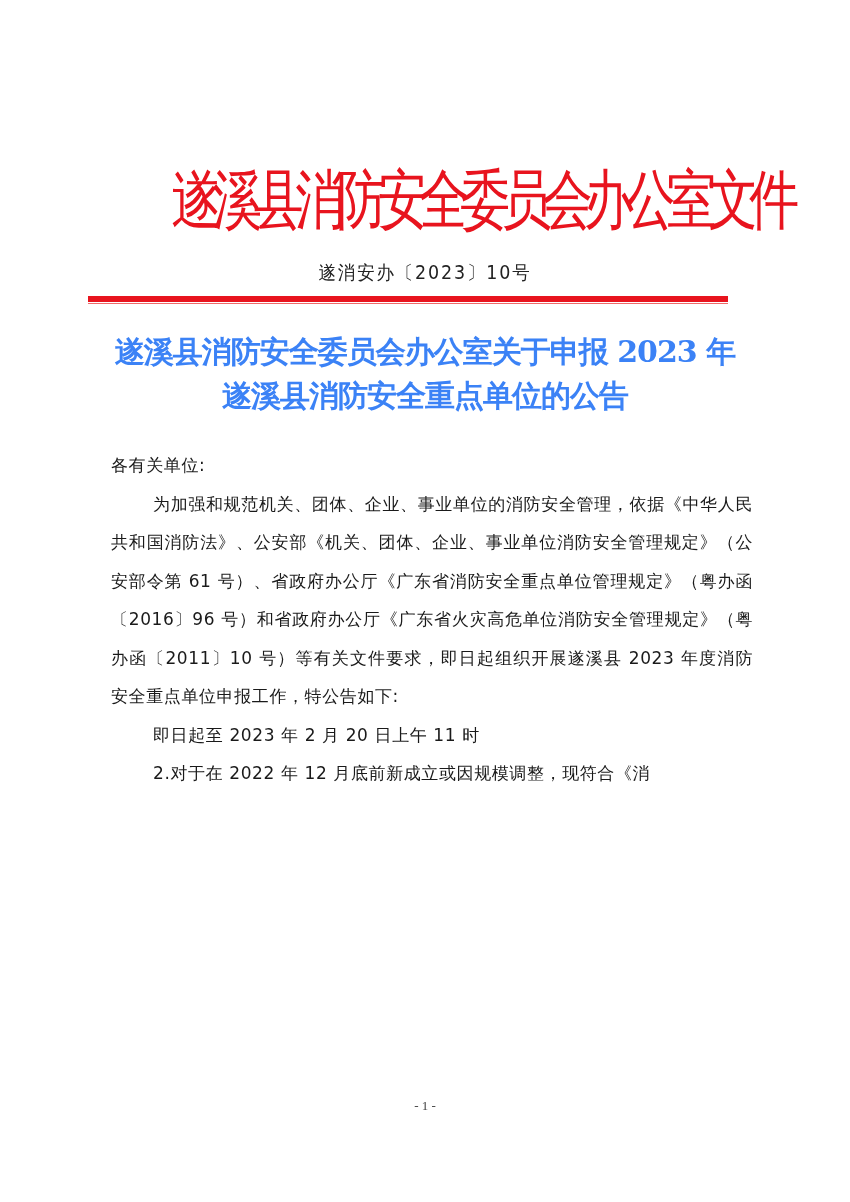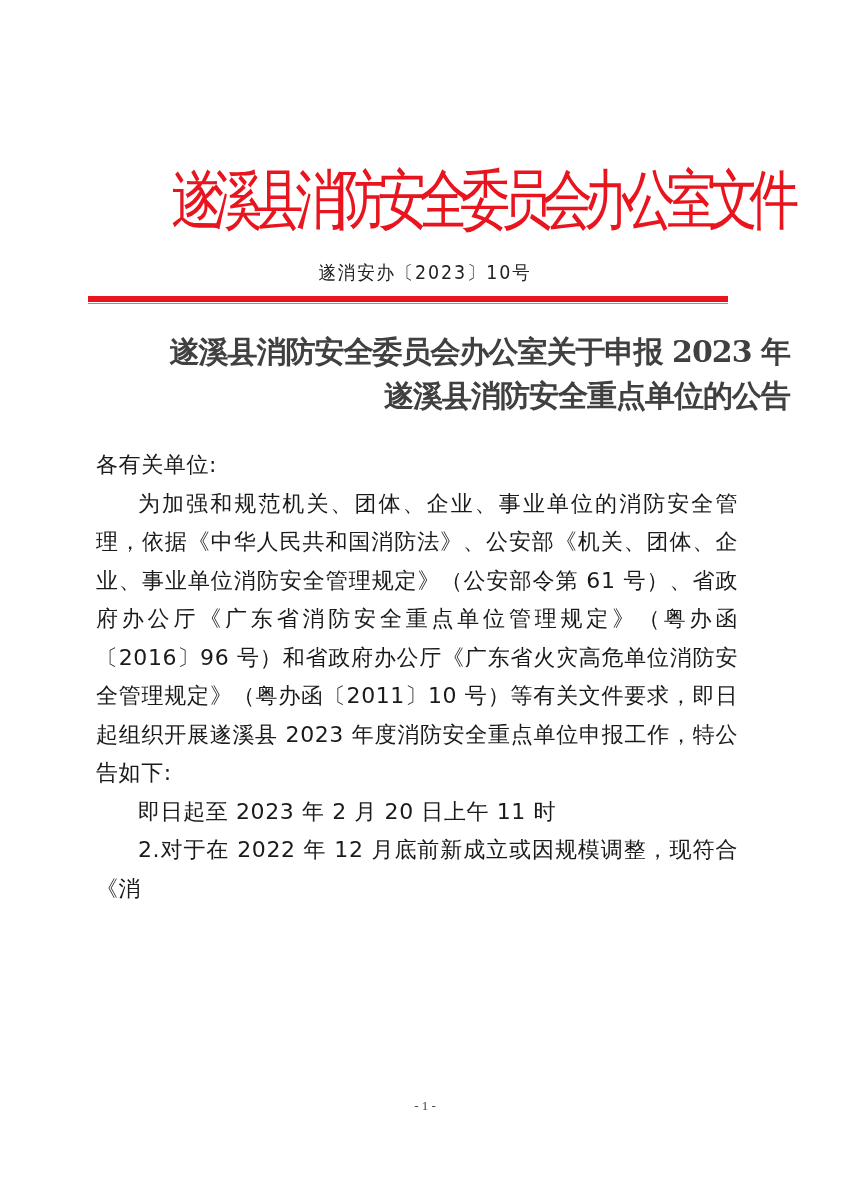--- a/index.html
+++ b/index.html
@@ -66,35 +66,35 @@
     width: 640px;
     top: 303px;
     height: 1px;
     background: #f06a6a;
   }
   .announcement-title {
     position: absolute;
     left: 60px;
     width: 730px;
     top: 330px;
-    text-align: right;
+    text-align: center;
     font-family: "DejaVu Serif", "Liberation Serif", serif;
     font-weight: bold;
     font-size: 30px;
     line-height: 44px;
-    color: #404040;
+    color: #3b82f6;
     letter-spacing: -1px;
   }
   .body-text {
     position: absolute;
-    left: 96px;
+    left: 111px;
     width: 642px;
     top: 446px;
     font-family: "DejaVu Sans", sans-serif;
-    font-size: 22px;
+    font-size: 17px;
     line-height: 38.5px;
     color: #1a1a1a;
     letter-spacing: 0.6px;
   }
   .body-text p {
     margin: 0;
     text-align: justify;
     text-align-last: left;
   }
   .body-text .indent {

